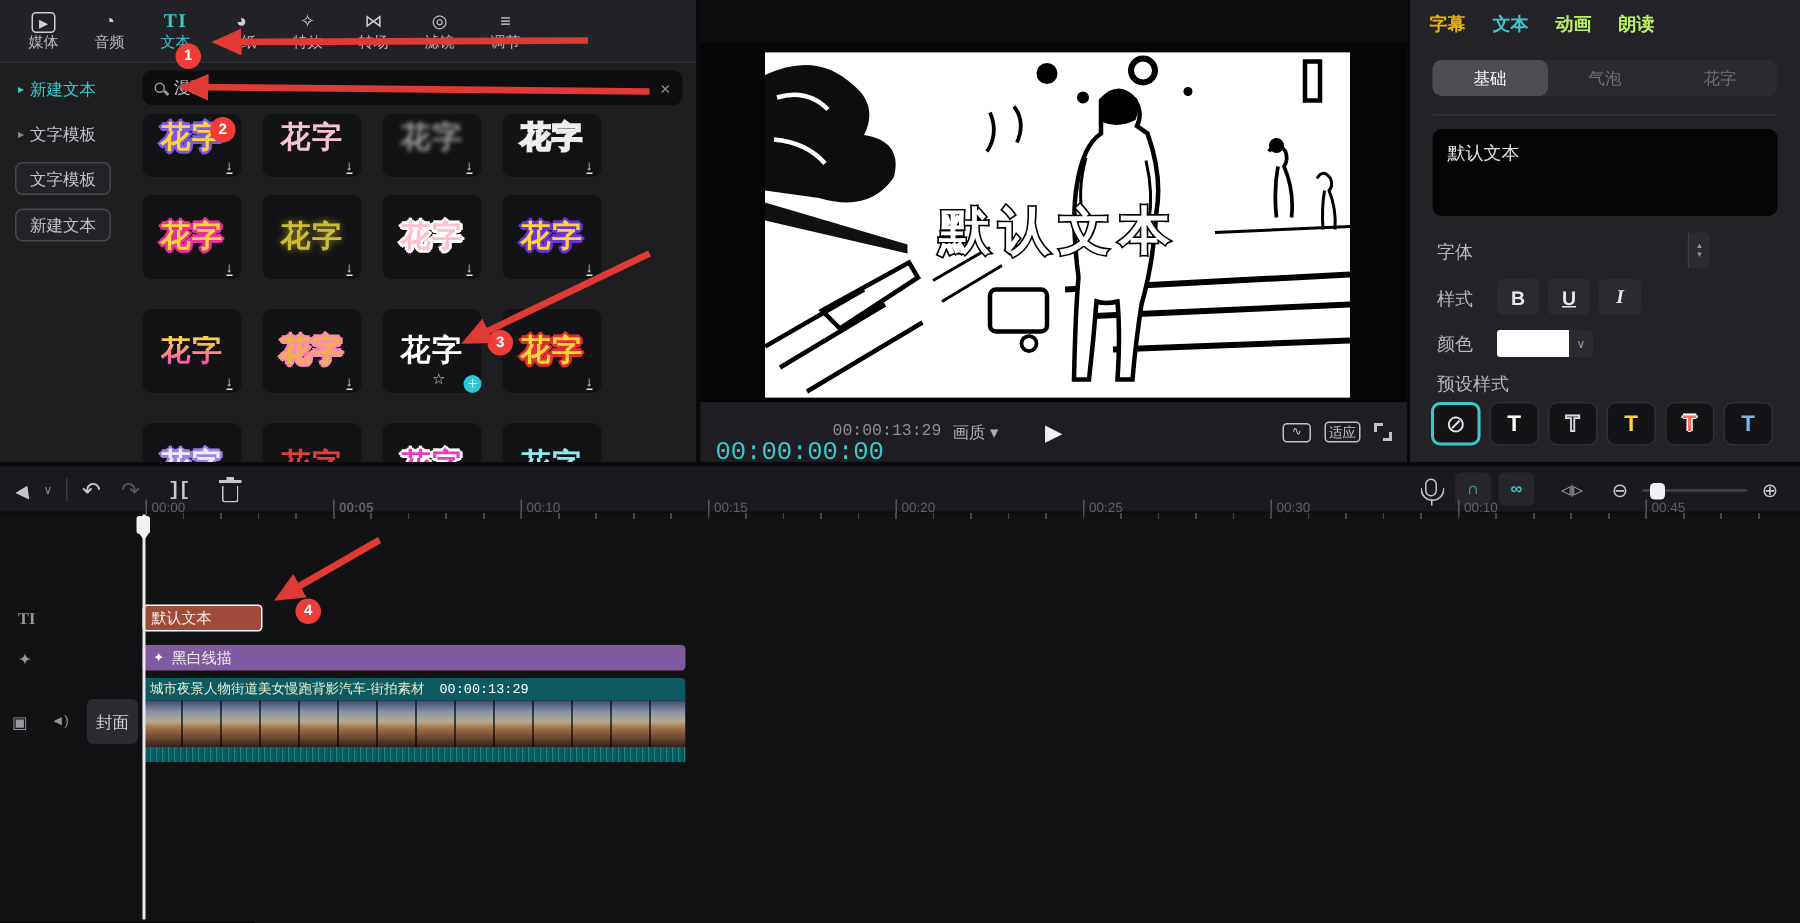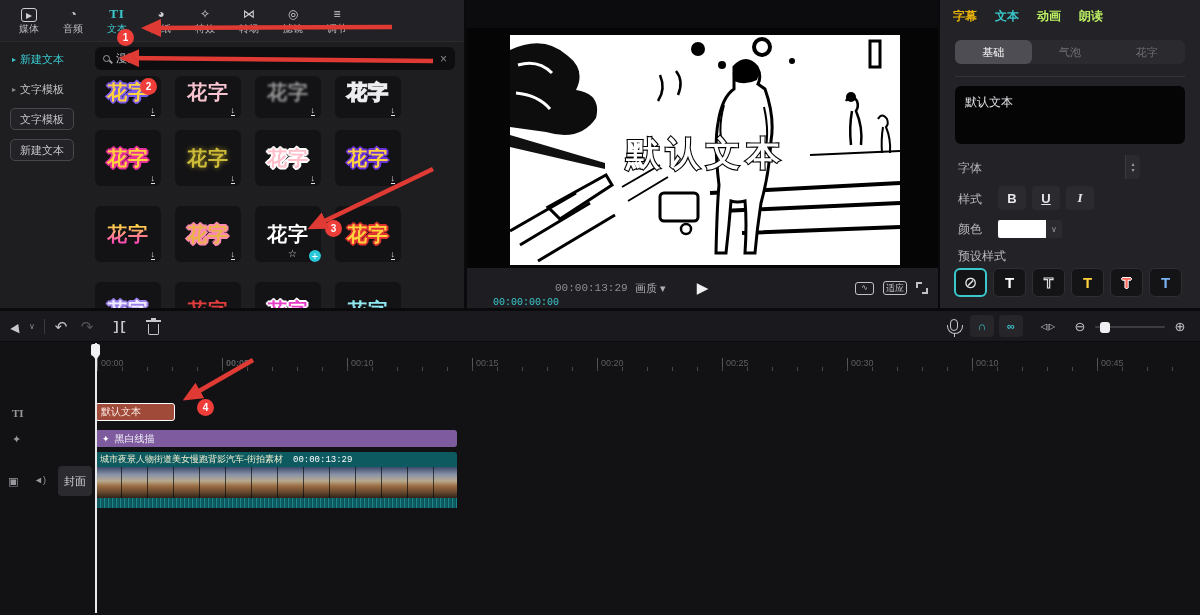--- a/index.html
+++ b/index.html
@@ -55,21 +55,21 @@
   .dl { position:absolute; right:6px; bottom:2px; font-size:9px; line-height:9px; color:#e4e4e8; border-bottom:1.5px solid #e4e4e8; padding-bottom:0.5px; }
   .tile .star { position:absolute; right:24px; bottom:3px; font-size:10px; color:#d8d8dc; }
   .tile .plus { position:absolute; right:-2px; bottom:-2px; width:16px; height:16px; background:#2bc8d8; border:2px solid #131316; border-radius:50%; color:#fff; font-size:11px; line-height:12px; text-align:center; }
 
   
   .panel-player { position:absolute; left:467px; top:0; width:471px; height:308px; background:#0c0c0e; }
   .pp-header { position:absolute; left:0; top:0; width:100%; height:28px; background:#28282b; display:flex; align-items:center; padding-left:16px; font-size:12px; color:#c9c9ce; }
   .pp-canvas { position:absolute; left:0; top:28px; width:100%; height:240px; background:#050506; }
   .pp-video { position:absolute; left:43px; top:7px; width:390px; height:230px; background:#fff; }
   .pp-controls { position:absolute; left:0; top:268px; width:100%; height:40px; background:#1e1e22; display:flex; align-items:center; }
-  .tc-cur { position:absolute; left:26px; font-size:10px; color:#3ac8cd; font-family:"Liberation Mono","DejaVu Sans Mono",monospace;margin-top:28px; }
+  .tc-cur { position:absolute; left:10px; font-size:17px; color:#3ac8cd; font-family:"Liberation Mono","DejaVu Sans Mono",monospace;margin-top:28px; }
   .tc-tot { position:absolute; left:88px; font-size:11px; color:#8e8e93; font-family:"Liberation Mono","DejaVu Sans Mono",monospace; }
   .pp-quality { position:absolute; left:168px; font-size:11px; color:#aeaeb3; cursor:pointer; }
   .pp-play { position:absolute; left:228px; width:100%; text-align:center; left:0; font-size:15px; color:#f0f0f2; cursor:pointer; }
   .pp-right { position:absolute; right:10px; display:flex; align-items:center; gap:9px; }
   .wave-ic { width:19px; height:13px; border:1.5px solid #c2c2c6; border-radius:3px; font-size:8px; line-height:10px; text-align:center; color:#c2c2c6; cursor:pointer; }
   .fit-btn { border:1.5px solid #c2c2c6; border-radius:3px; font-size:9px; line-height:10px; padding:1px 2px; color:#c2c2c6; cursor:pointer; }
   .fs-ic { width:12px; height:12px; position:relative; cursor:pointer; }
   .fs-ic::before { content:""; position:absolute; left:0; top:0; width:4px; height:4px; border-left:2px solid #c2c2c6; border-top:2px solid #c2c2c6; }
   .fs-ic::after { content:""; position:absolute; right:0; bottom:0; width:4px; height:4px; border-right:2px solid #c2c2c6; border-bottom:2px solid #c2c2c6; }
 
@@ -113,21 +113,21 @@
   .trash { width:11px; height:11px; border:1.5px solid #c8c8cc; border-top:none; border-radius:0 0 2px 2px; position:relative; margin-top:5px; }
   .trash::before { content:""; position:absolute; top:-3.5px; left:-3px; width:15px; height:1.5px; background:#c8c8cc; }
   .trash::after { content:""; position:absolute; top:-6px; left:2.5px; width:5px; height:2px; background:#c8c8cc; }
   .mic { width:8px; height:12px; border:1.5px solid #c8c8cc; border-radius:4px; position:relative; margin-top:-4px; }
   .mic::before { content:""; position:absolute; left:-4px; top:5px; width:14px; height:8px; border:1.5px solid #c8c8cc; border-top:none; border-radius:0 0 8px 8px; }
   .mic::after { content:""; position:absolute; left:2.5px; top:13px; width:1.5px; height:4px; background:#c8c8cc; }
   .tgl { width:24px; height:22px; background:#26262a; border-radius:4px; color:#3ac8cd !important; font-size:11px; font-weight:bold; }
   .zoom-slider { position:absolute; left:1095px; top:15px; width:70px; height:2px; background:#3c3c41; border-radius:2px; cursor:pointer; }
   .zoom-knob { position:absolute; left:5px; top:-4.5px; width:10px; height:11px; background:#f0f0f2; border-radius:3px; }
 
-  .ruler { position:absolute; left:0; top:44px; width:100%; height:19px; }
+  .ruler { position:absolute; left:0; top:19px; width:100%; height:19px; }
   .ruler::after { content:""; position:absolute; left:97px; right:8px; bottom:3px; height:4px;
     background:repeating-linear-gradient(90deg,#46464b 0 1px,transparent 1px 25px); }
   .ruler-lb { position:absolute; top:3px; font-size:9px; color:#5e5e63; border-left:1px solid #55555a; padding-left:3px; line-height:11px; }
 
   .gut-ic { position:absolute; color:#97979c; font-size:11px; }
   .cover-btn { position:absolute; left:58px; top:155px; width:34px; height:30px; background:#2a2a2f; border-radius:4px; color:#d4d4d8; font-size:11px; display:flex; align-items:center; justify-content:center; cursor:pointer; }
 
   .clip-text { position:absolute; left:95px; top:92px; width:80px; height:18px; background:#a04a39; border:1.5px solid #ffffff; border-radius:3px; display:flex; align-items:center; padding-left:5px; font-size:10px; color:#ffeee8; cursor:pointer; }
   .clip-effect { position:absolute; left:95px; top:119px; width:362px; height:17px; background:#7e5b9e; border-radius:3px; display:flex; align-items:center; gap:5px; padding-left:7px; font-size:10px; color:#f2eef8; cursor:pointer; }
   .clip-effect .fx-ic { font-size:9px; color:#fff; }

